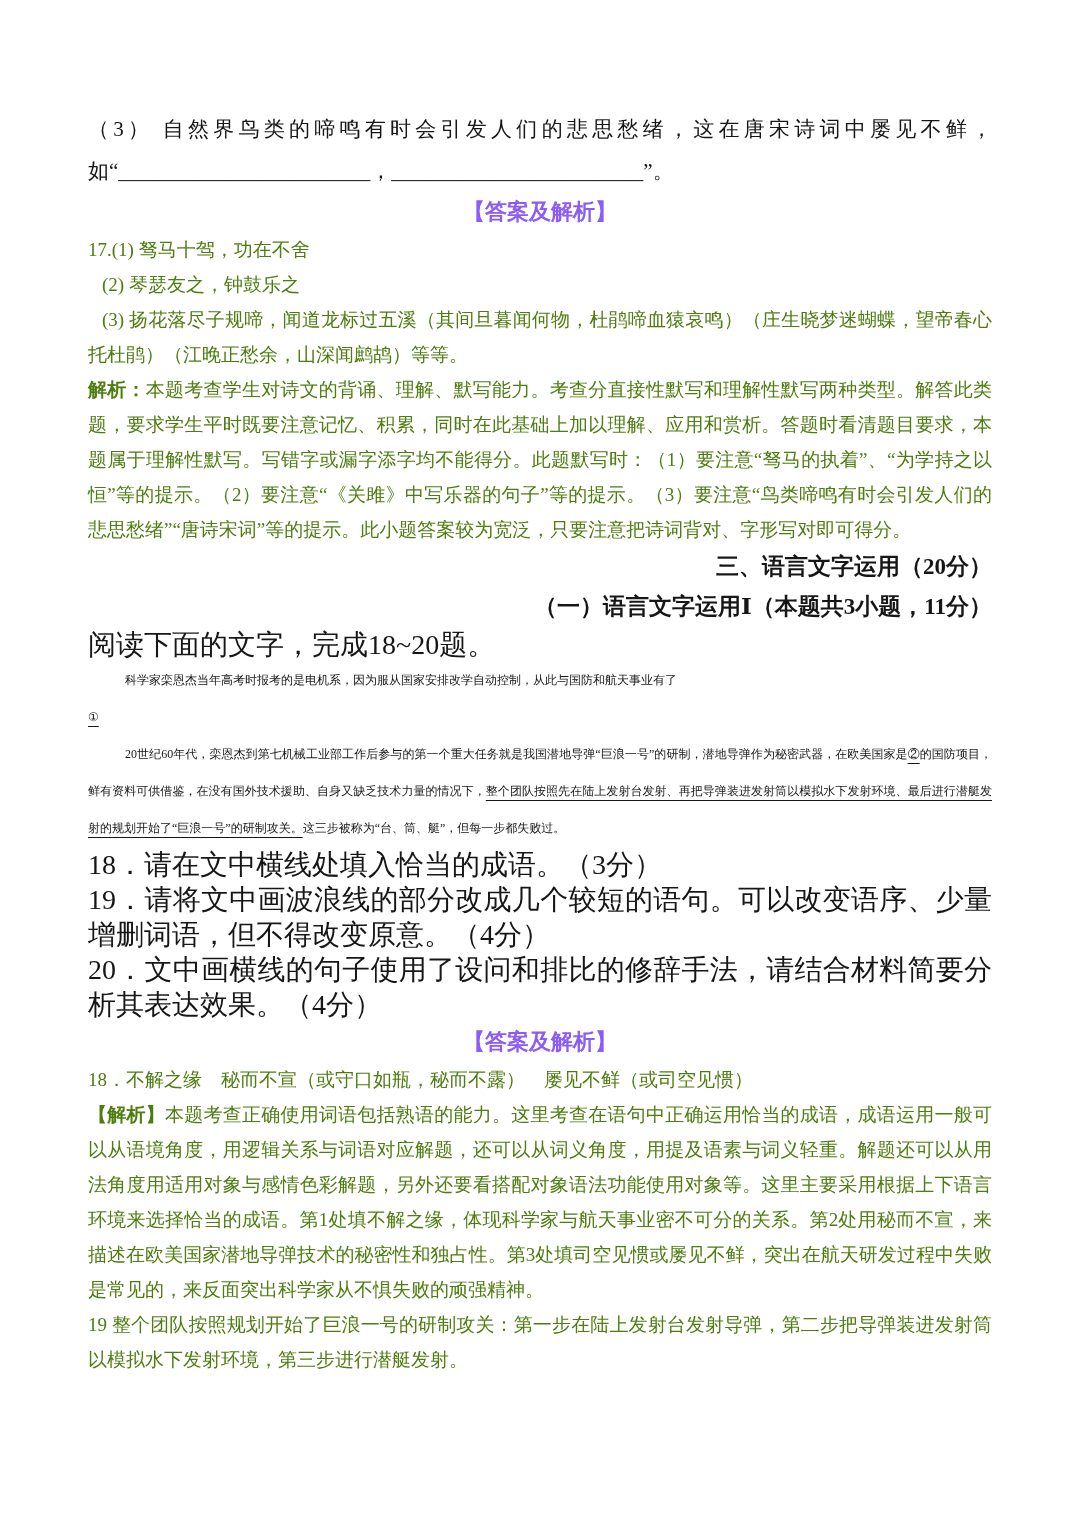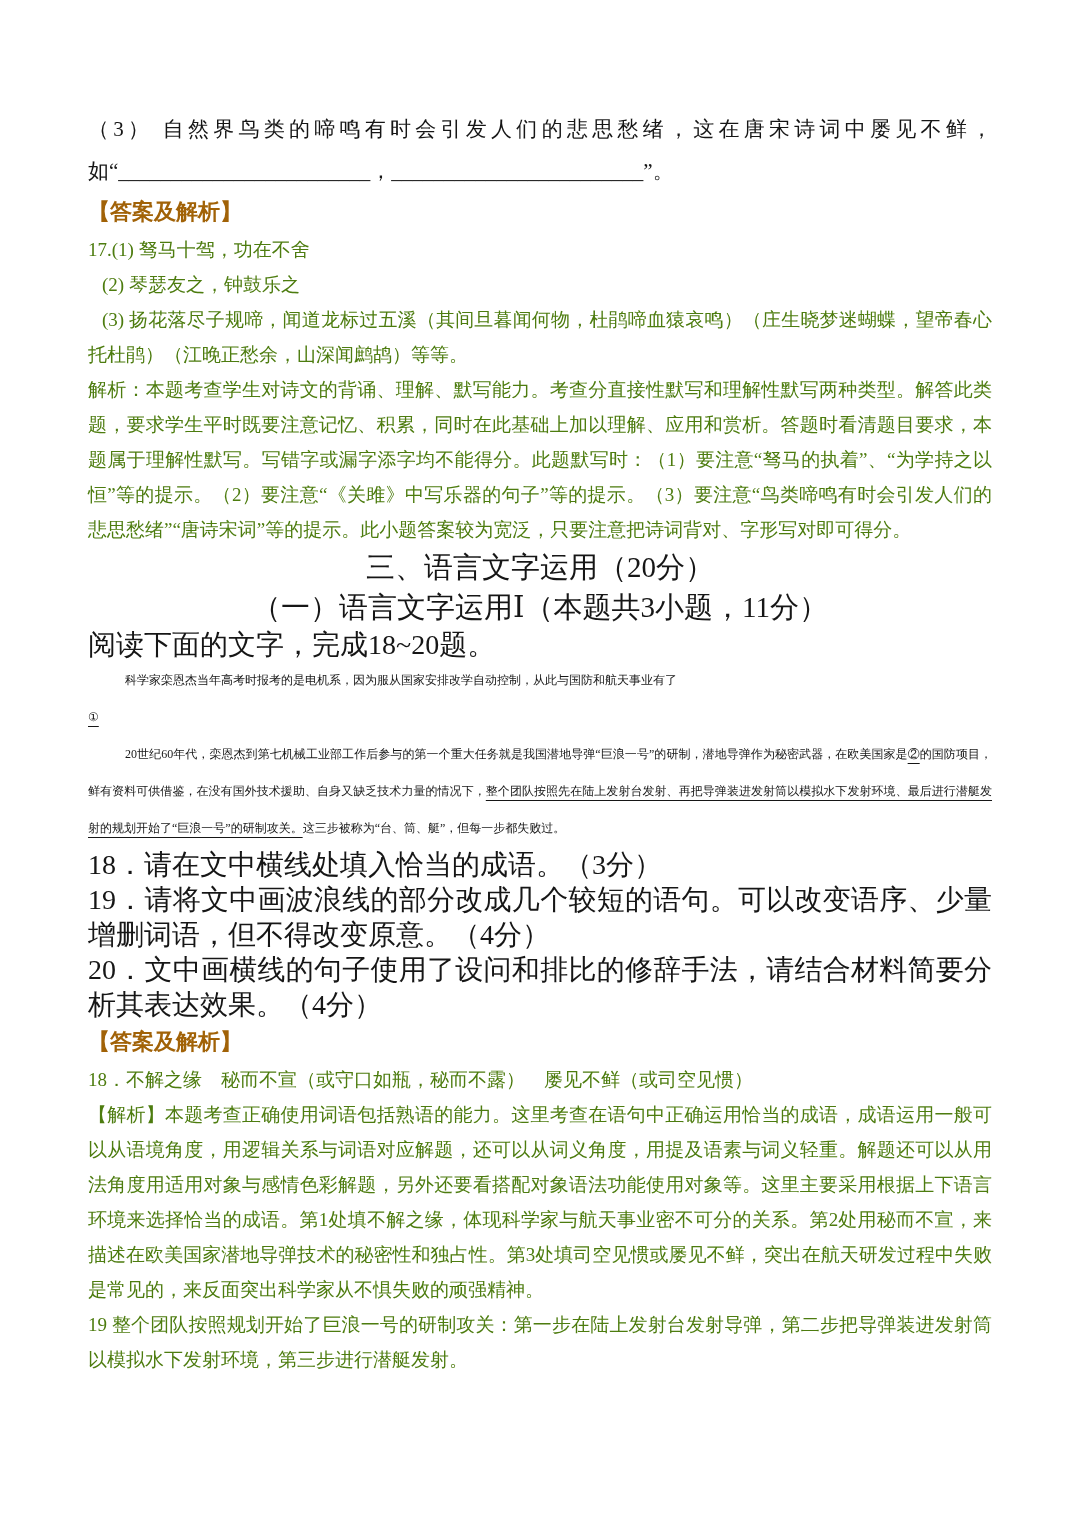--- a/index.html
+++ b/index.html
@@ -19,41 +19,41 @@
   }
   p { margin: 0; text-align: justify; }
 
   
   .qtop { font-size: 21px; line-height: 42px; }
 
   
   .red-hdr {
     font-family: Liberation Sans, sans-serif;
     font-weight: bold;
-    color: #a16207;
+    color: #8b5cf6;
     font-size: 22px;
     line-height: 40px;
-    text-align: left;
+    text-align: center;
   }
 
   
   .red-body {
     color: #4d7c0f;
     font-size: 19px;
     line-height: 35px;
   }
-  .red-body b { font-weight: normal; margin-top: 8px; }
+  .red-body b { font-weight: bold; margin-top: 8px; }
   .indent-item { text-indent: 14px; }
 
   
   .heading {
-    font-weight: normal;
-    font-size: 29px;
+    font-weight: bold;
+    font-size: 23px;
     line-height: 40px;
-    text-align: center;
+    text-align: right;
   }
 
   
   .black-body { font-size: 28px; line-height: 35px; }
 
   
   .passage-p {
     font-size: 12px;
     line-height: 37px;
     text-indent: 37px;

